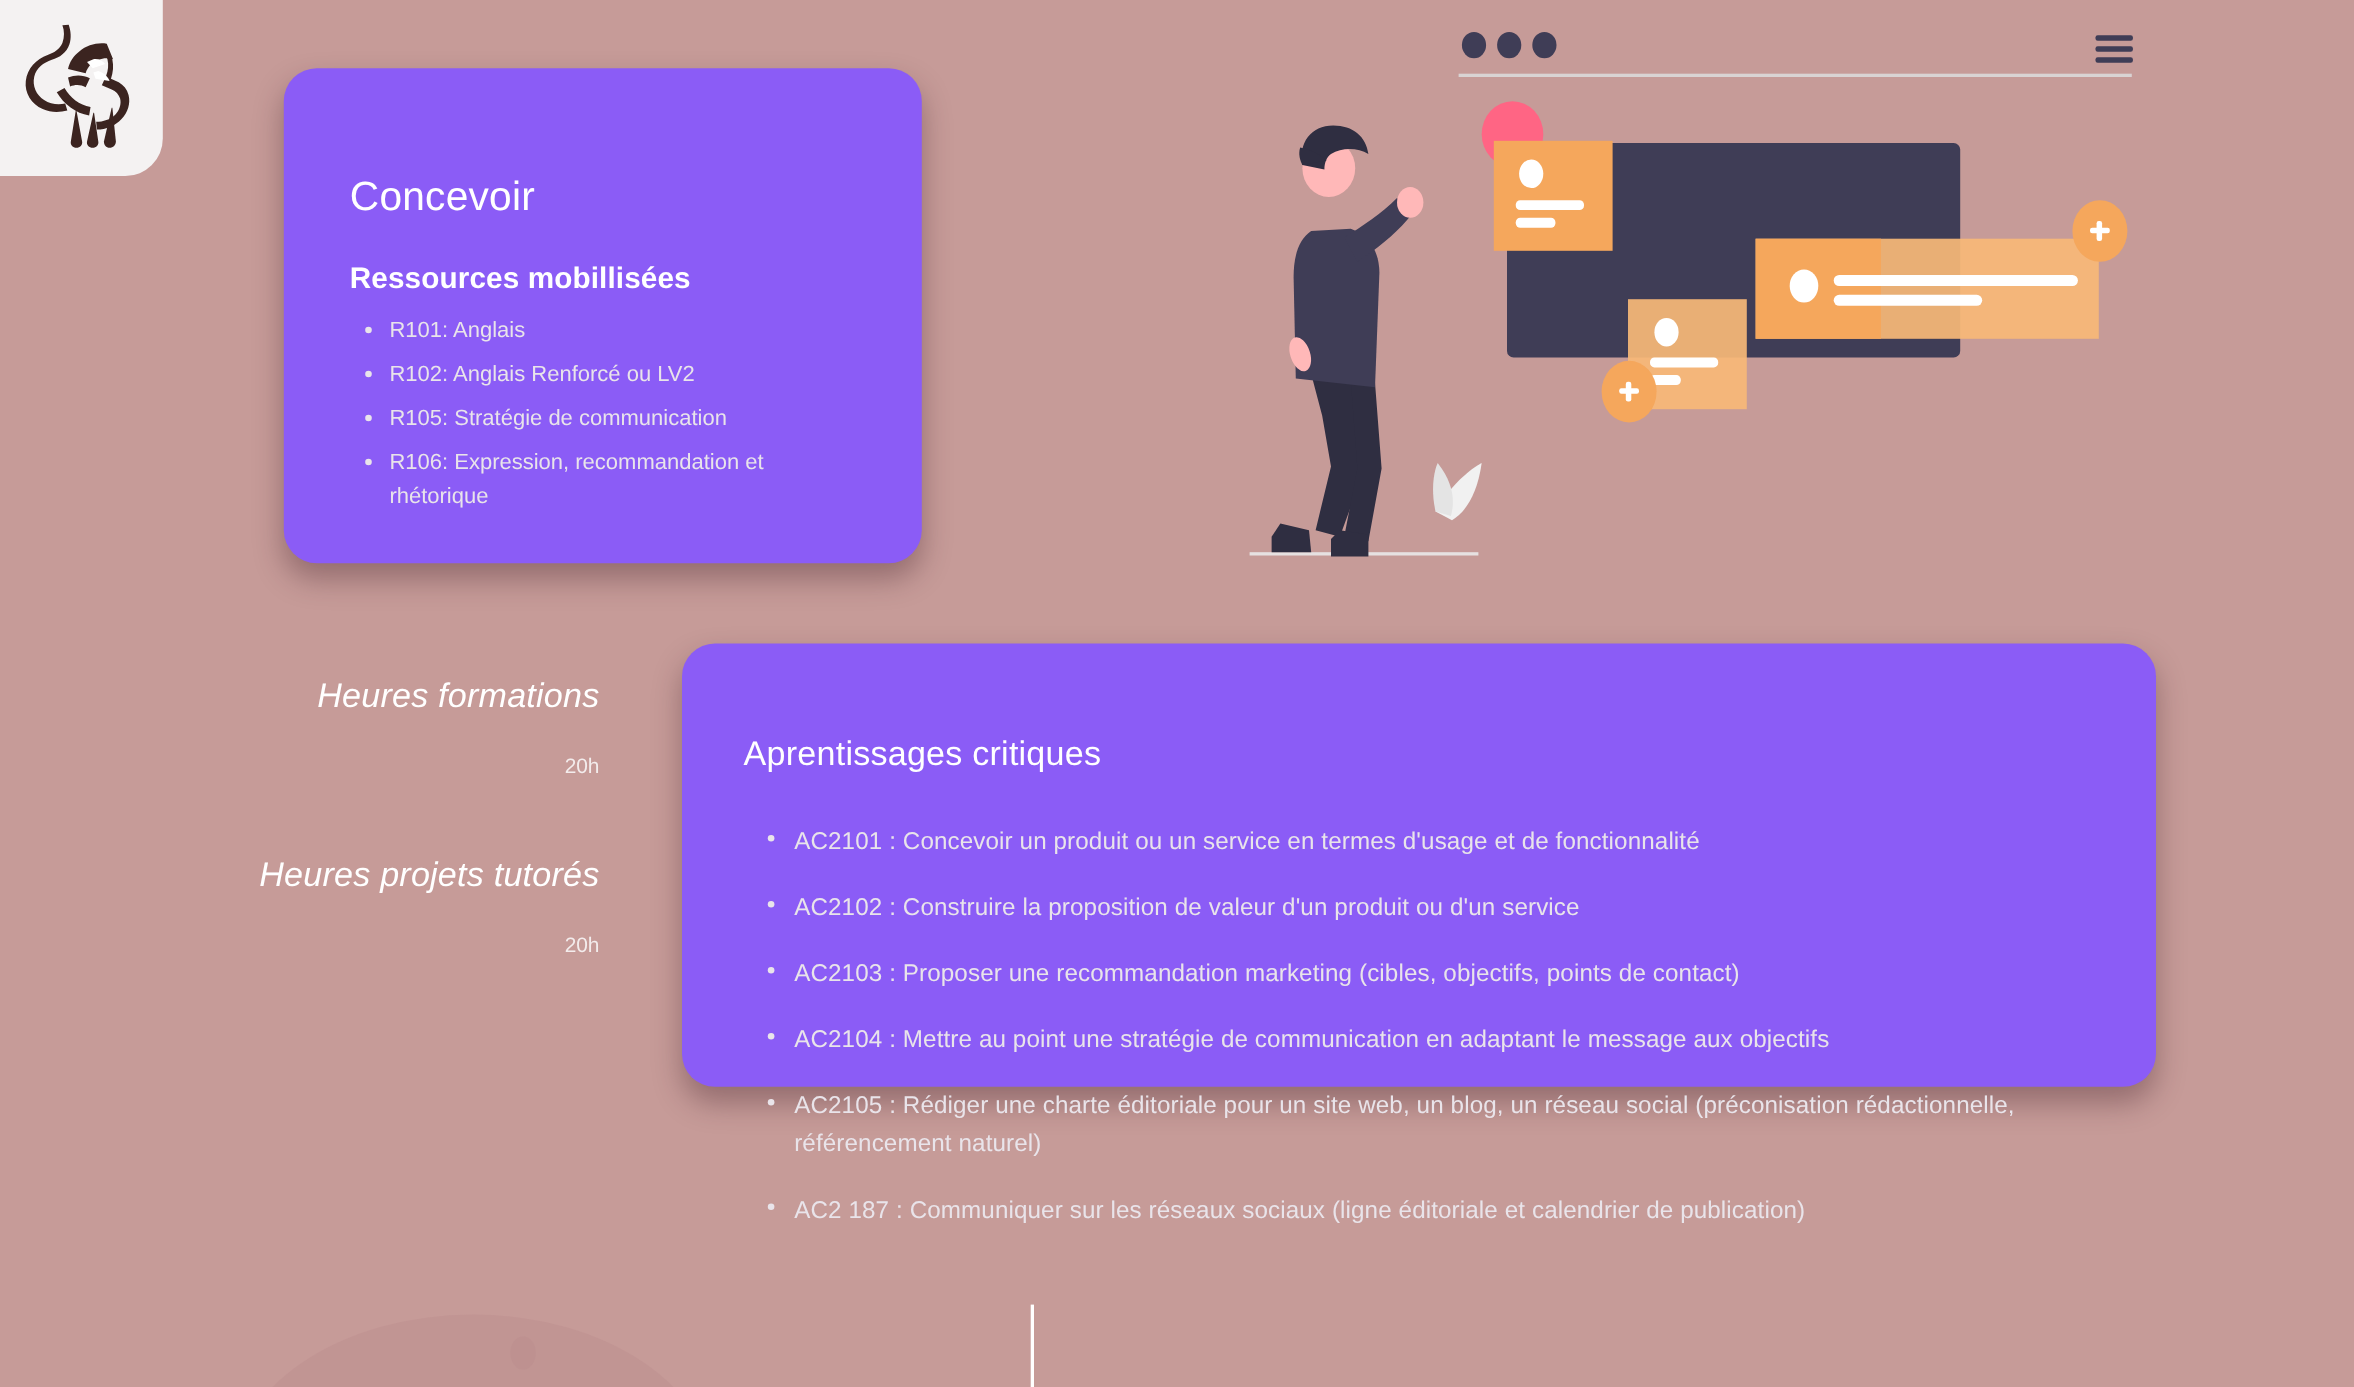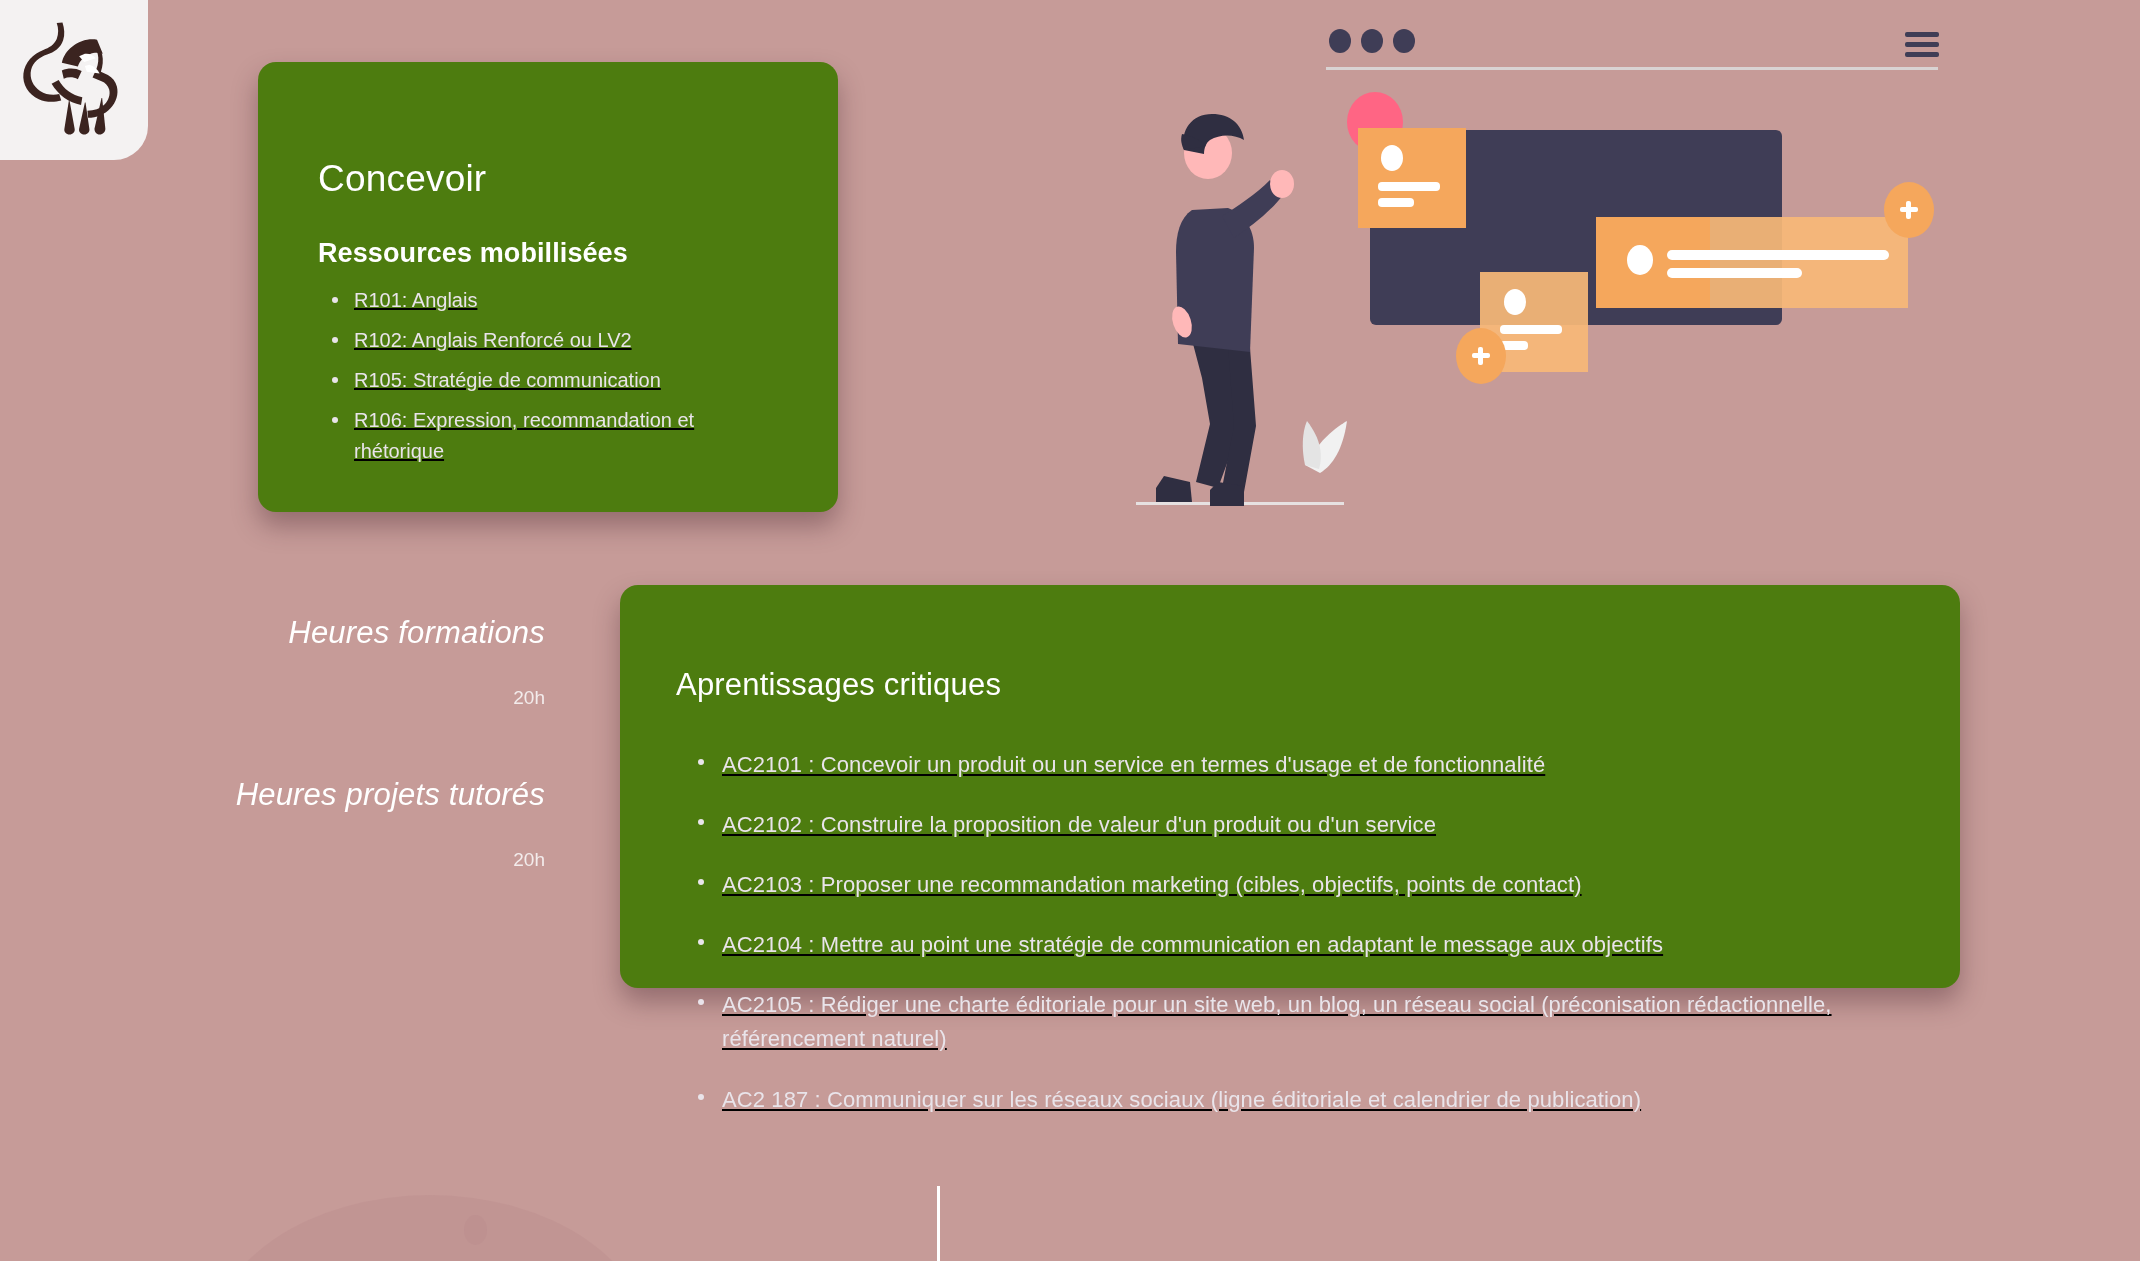--- a/index.html
+++ b/index.html
@@ -59,22 +59,22 @@
     display: flex;
     align-items: center;
     justify-content: center;
     z-index: 20;
   }
   #logo-panel svg { width: 104px; height: 128px; display: block; }
 
   
   .card {
     position: absolute;
-    background: #4d7c0f;
-    border-radius: 18px;
+    background: #8b5cf6;
+    border-radius: 30px;
     box-shadow: 0 14px 26px rgba(60,28,40,.36);
   }
   #card-concevoir {
     left: 258px;
     top: 62px;
     width: 580px;
     height: 450px;
     padding: 96px 60px 0 60px;
   }
   #card-apprentissages {
@@ -103,21 +103,20 @@
     font-size: 31px;
     font-weight: 400;
     color: #ffffff;
     letter-spacing: .2px;
     margin-bottom: 45px;
   }
 
   ul.bullets {
     list-style: none;
     padding-left: 36px;
-    text-decoration: underline;
   }
   ul.bullets li {
     position: relative;
     color: #e9e4ea;
     font-size: 20px;
     line-height: 1.55;
   }
   ul.bullets li::before {
     content: "";
     position: absolute;

